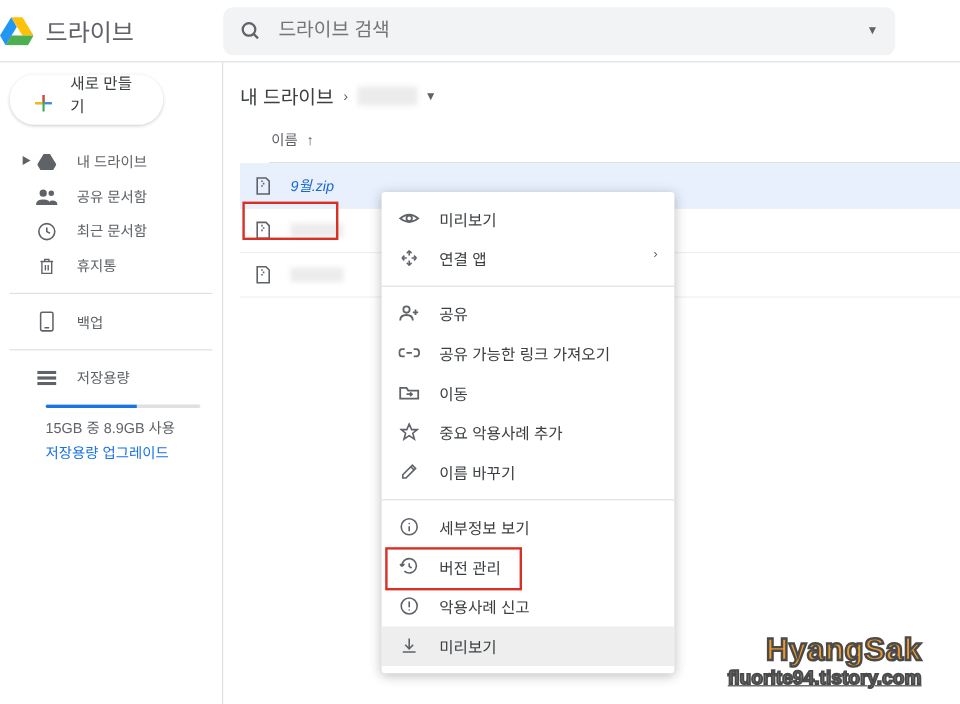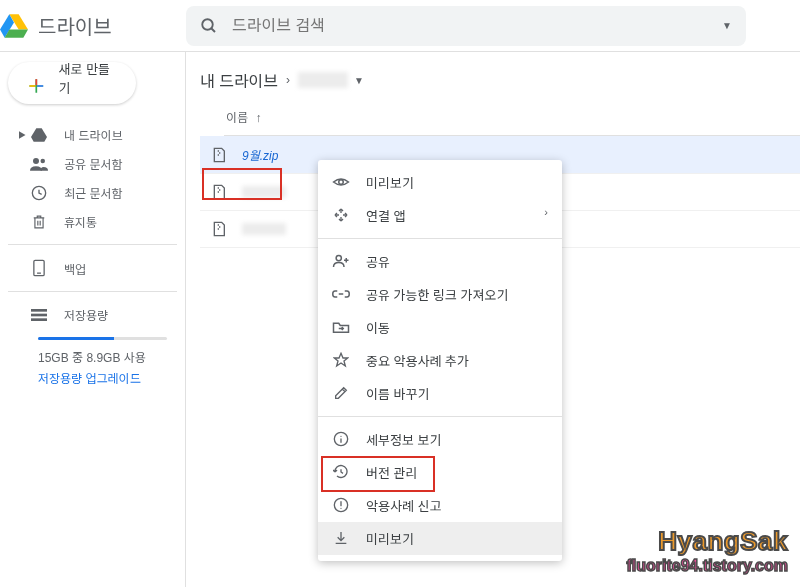--- a/index.html
+++ b/index.html
@@ -45,23 +45,23 @@
     .red-box-1 { position: absolute; top: 116px; left: 16px; width: 80px; height: 32px; pointer-events: none; z-index: 50; }
     
     .context-menu { position: absolute; top: 160px; left: 318px; width: 244px; background: #fff; box-shadow: 0 2px 10px rgba(0,0,0,0.25); border-radius: 3px; padding: 6px 0; z-index: 100; }
     .menu-item { display: flex; align-items: flex-start; padding: 7px 14px; font-size: 13px; color: #3c4043; cursor: pointer; position: relative; }
     .menu-item.highlighted { background: #eeeeee; }
     .menu-icon { width: 18px; height: 18px; margin-right: 16px; display: flex; align-items: center; justify-content: center; color: #5f6368; }
     .menu-item .chevron { position: absolute; right: 14px; font-size: 11px; color: #5f6368; }
     .menu-divider { border: none; border-top: 1px solid #e0e0e0; margin: 6px 0; }
     .red-box-2 { position: absolute; top: 456px; left: 321px; width: 114px; height: 36px; z-index: 150; pointer-events: none; }
     
-    .watermark { position: absolute; right: 12px; bottom: 12px; z-index: 200; text-align: right; }
+    .watermark { position: absolute; right: 32px; bottom: 12px; z-index: 200; text-align: right; }
     .wm-title { font-size: 26px; font-weight: 900; color: #ec9a2c; -webkit-text-stroke: 2px #4a4a4a; letter-spacing: 0.5px; }
-    .wm-url { font-size: 16px; font-weight: 800; color: #ec4899; -webkit-text-stroke: 1.5px #4a4a4a; }
+    .wm-url { font-size: 16px; font-weight: 800; color: #737373; text-decoration: underline; -webkit-text-stroke: 1.5px #4a4a4a; }
     
     svg { display: block; }
   </style>
 </head>
 <body>
 
 <div class="header">
   <div class="logo-wrap">
     <svg class="logo-icon" viewBox="0 0 24 20">
       <path d="M8 0 L16 0 L24 13 L16 13 Z" fill="#FFC107"></path>

